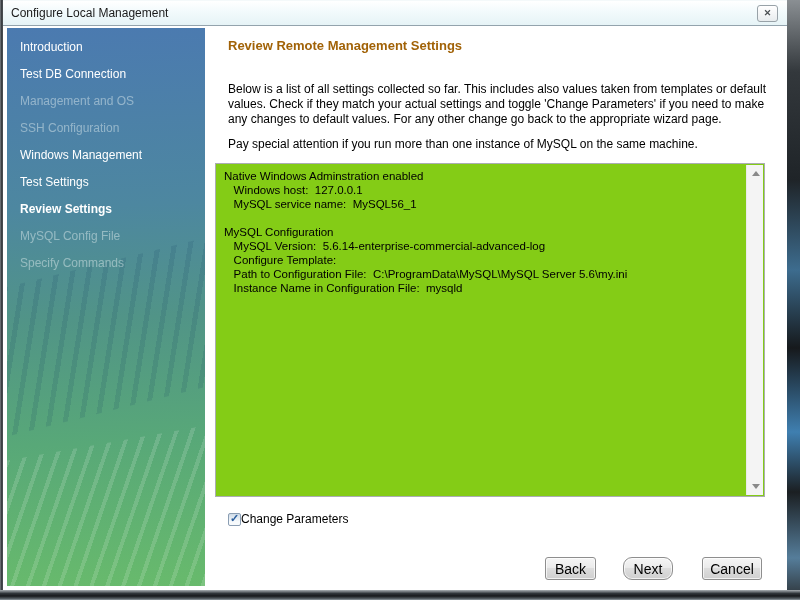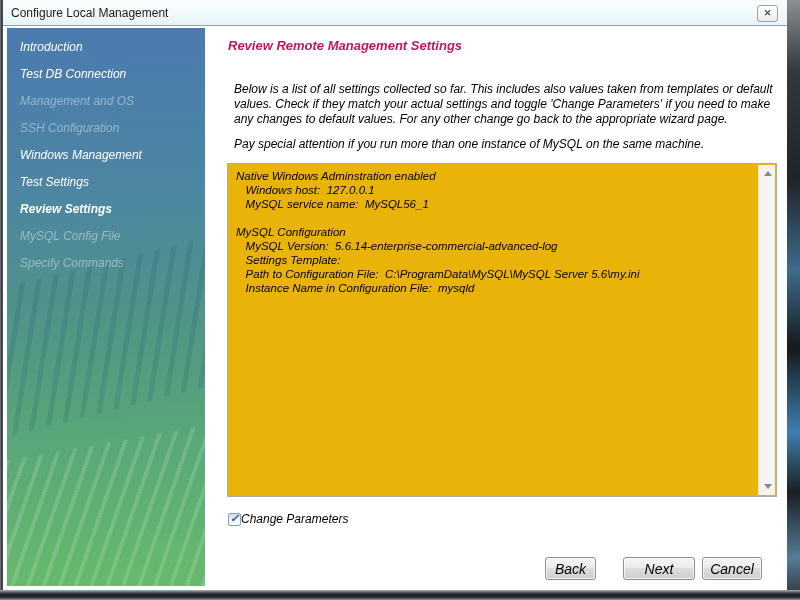--- a/index.html
+++ b/index.html
@@ -19,47 +19,47 @@
               background:linear-gradient(180deg,#ffffff 0%,#f2fafc 45%,#e6f3f6 100%);
               border-top:1px solid #f4f9fa; border-bottom:1px solid #93a3ad; }
   .title-text { position:absolute; left:8px; top:5px; font-size:12px; color:#1a1a1a; }
   .close-btn { position:absolute; right:9px; top:4px; width:21px; height:17px;
                border:1px solid #98a2a8; border-radius:3px;
                background:linear-gradient(180deg,#ffffff,#e8ecee);
                display:flex; align-items:center; justify-content:center; cursor:default; }
   .close-btn span { font-size:9px; font-weight:bold; color:#4a4f52; line-height:1; }
 
   
-  .client { position:absolute; left:3px; top:26px; right:13px; bottom:10px; background:#fff;font-style:italic; }
+  .client { position:absolute; left:3px; top:26px; right:13px; bottom:10px; background:#fff; }
 
   
   .sidebar { position:absolute; left:4px; top:2px; bottom:4px; width:198px; overflow:hidden;
              background:linear-gradient(178deg,#4b7ab0 0%,#4d87a0 32%,#519487 52%,#58a878 74%,#68ba6c 100%); }
   .sidebar::before { content:""; position:absolute; left:-30%; top:42%; width:170%; height:26%;
              background:repeating-linear-gradient(113deg, rgba(10,50,90,0.12) 0 5px, rgba(10,50,90,0) 5px 16px);
              transform:rotate(-14deg); }
   .sidebar::after { content:""; position:absolute; left:-20%; bottom:-4%; width:160%; height:30%;
              background:repeating-linear-gradient(119deg, rgba(255,255,255,0.14) 0 4px, rgba(255,255,255,0) 4px 15px);
              transform:rotate(-10deg); }
   .steps { position:relative; padding-top:5px; z-index:2; }
   .step { height:27px; line-height:18px; padding:5px 6px 0 13px; font-size:12px; color:#ffffff;
           white-space:nowrap; cursor:default; }
   .step.disabled { color:rgba(235,243,245,0.45); }
   .step.active { font-weight:bold; }
 
   
   .main { position:absolute; left:202px; top:0; right:0; bottom:0; background:#fff; }
-  .page-title { position:absolute; left:23px; top:12px; font-size:13px; font-weight:bold; color:#be185d; }
-  .para { position:absolute; left:29px; width:549px; font-size:12px; line-height:15px; color:#000; }
+  .page-title { position:absolute; left:23px; top:12px; font-size:13px; font-weight:bold; color:#a16207; }
+  .para { position:absolute; left:23px; width:549px; font-size:12px; line-height:15px; color:#000; }
   .para1 { top:56px; }
   .para2 { top:111px; }
 
   
-  .review-box { position:absolute; left:22px; top:137px; width:550px; height:334px;
-                background:#eab308; border:1px solid #abadb3; }
+  .review-box { position:absolute; left:10px; top:137px; width:550px; height:334px;
+                background:#84cc16; border:1px solid #abadb3; }
   .review-content { position:absolute; left:0; top:0; right:18px; bottom:0; padding:5px 0 0 8px; overflow:hidden; }
   .rline { font-size:11.5px; line-height:14px; min-height:14px; white-space:pre; color:#000; }
   .scrollbar { position:absolute; top:1px; right:1px; bottom:1px; width:17px; background:#f4f4f4;
                border-left:1px solid #eaeaea; }
   .scroll-btn { position:absolute; left:0; width:17px; height:17px; display:flex; align-items:center; justify-content:center; }
   .scroll-btn.up { top:0; }
   .scroll-btn.down { bottom:0; }
   .tri-up   { width:0; height:0; border-left:4px solid transparent; border-right:4px solid transparent; border-bottom:5px solid #8a8a8a; }
   .tri-down { width:0; height:0; border-left:4px solid transparent; border-right:4px solid transparent; border-top:5px solid #8a8a8a; }
 
@@ -71,21 +71,21 @@
   .checkbox span { font-size:11px; font-weight:bold; color:#2b5f9e; line-height:1; margin-top:-2px; }
   .check-label { font-size:12px; color:#000; }
 
   
   .btn { position:absolute; top:531px; height:23px; border:1px solid #8e8e8e; border-radius:3px;
          background:linear-gradient(180deg,#f5f5f5,#ebebeb 45%,#dddddd 50%,#cfcfcf);
          font-family:"Liberation Sans", sans-serif; font-size:14px; color:#000;
          display:flex; align-items:center; justify-content:center; cursor:default;
          box-shadow:inset 0 0 0 1px rgba(255,255,255,0.7); }
   .btn-back   { left:340px; width:51px; }
-  .btn-next   { left:418px; width:72px; }
+  .btn-next   { left:418px; width:50px;border-radius:9px; }
   .btn-cancel { left:497px; width:60px; }
 </style>
 </head>
 <body>
 
 <div class="window">
 
   <div class="titlebar">
     <div class="title-text">Configure Local Management</div>
     <div class="close-btn">
@@ -115,21 +115,21 @@
       <div class="para para2">Pay special attention if you run more than one instance of MySQL on the same machine.</div>
 
       <div class="review-box">
         <div class="review-content">
             <div class="rline">Native Windows Adminstration enabled</div>
             <div class="rline">   Windows host:  127.0.0.1</div>
             <div class="rline">   MySQL service name:  MySQL56_1</div>
             <div class="rline"></div>
             <div class="rline">MySQL Configuration</div>
             <div class="rline">   MySQL Version:  5.6.14-enterprise-commercial-advanced-log</div>
-            <div class="rline">   Settings Template:</div>
+            <div class="rline">   Configure Template:</div>
             <div class="rline">   Path to Configuration File:  C:\ProgramData\MySQL\MySQL Server 5.6\my.ini</div>
             <div class="rline">   Instance Name in Configuration File:  mysqld</div>
           </div>
         <div class="scrollbar">
           <div class="scroll-btn up">
             <div class="tri-up"></div>
           </div>
           <div class="scroll-btn down">
             <div class="tri-down"></div>
           </div>

